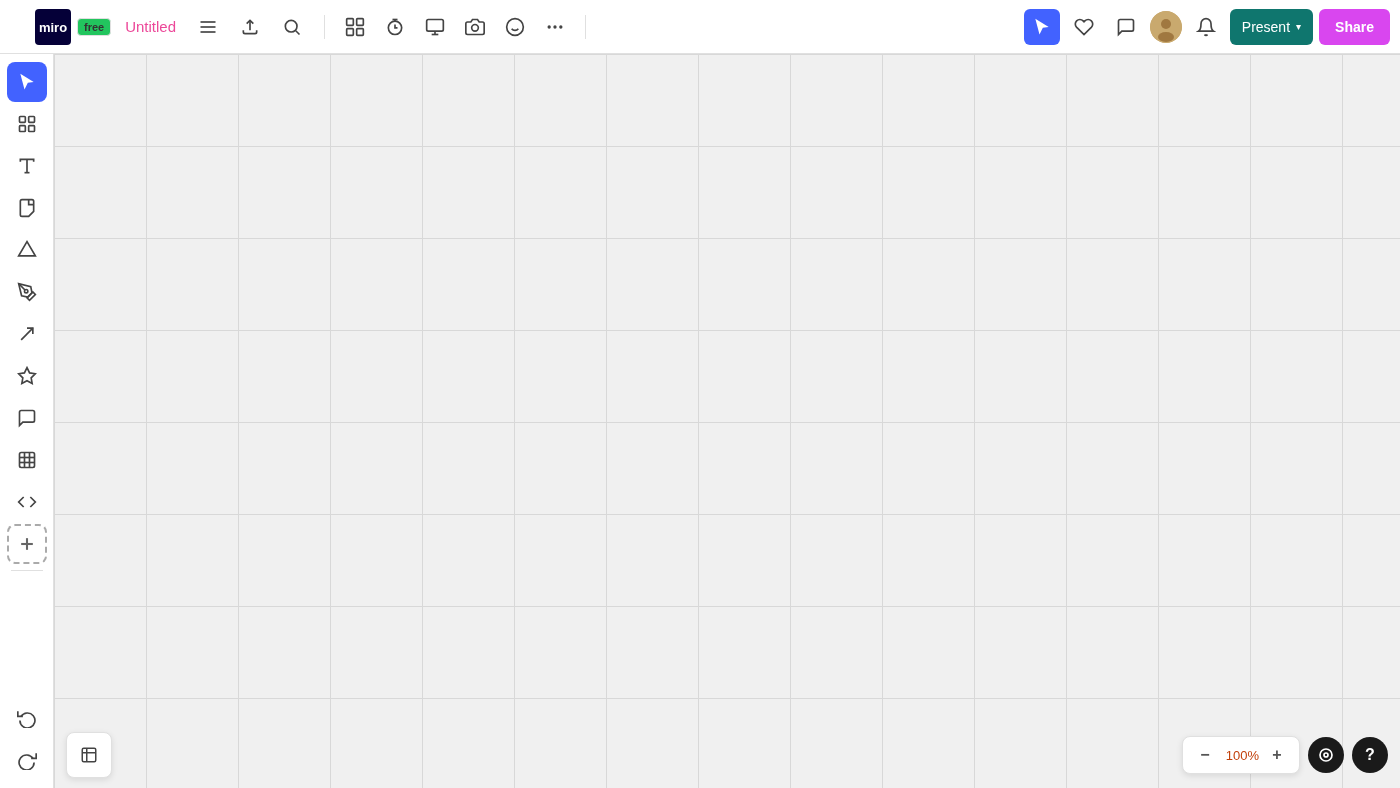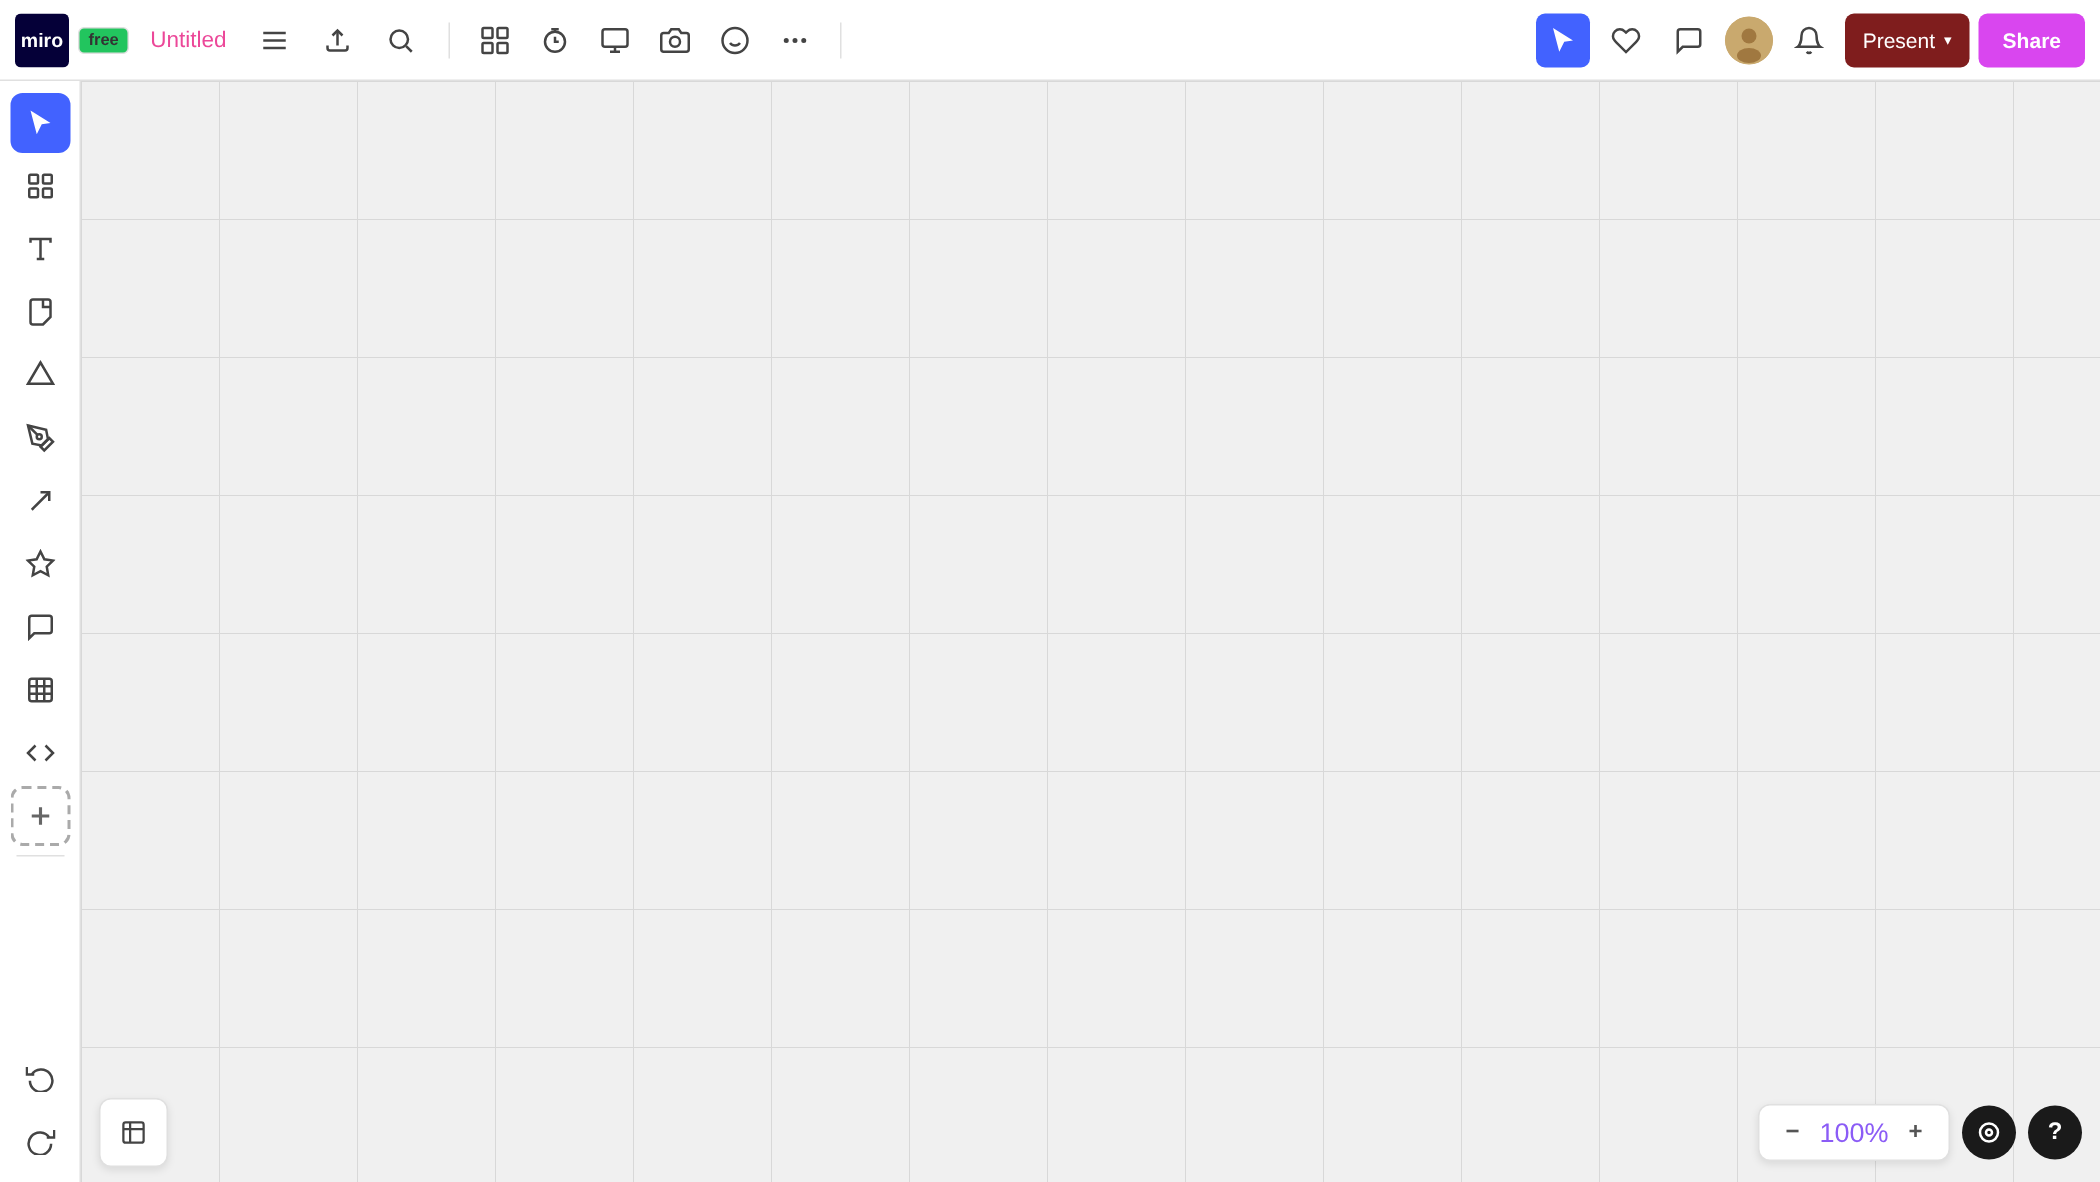--- a/index.html
+++ b/index.html
@@ -31,20 +31,21 @@
       position: absolute;
       top: 0;
       left: 0;
       right: 0;
       height: 54px;
       background: #fff;
       display: flex;
       align-items: center;
       z-index: 100;
       border-bottom: 1px solid #e0e0e0;
+      padding-left: 25px;
     }
 
     
     .header-left {
       display: flex;
       align-items: center;
       gap: 6px;
       padding: 0 10px;
     }
 
@@ -148,21 +149,21 @@
       align-items: center;
       justify-content: center;
       overflow: hidden;
       cursor: pointer;
     }
 
     .present-btn {
       display: flex;
       align-items: center;
       gap: 4px;
-      background: #7f1d1d;
+      background: #0f766e;
       color: #fff;
       border: none;
       border-radius: 6px;
       padding: 0 12px;
       height: 36px;
       font-size: 14px;
       font-weight: 500;
       cursor: pointer;
     }
 
@@ -290,23 +291,23 @@
       justify-content: center;
       cursor: pointer;
       font-size: 16px;
       font-weight: bold;
       color: #555;
       background: transparent;
       border: none;
     }
 
     .zoom-value {
-      font-size: 18px;
+      font-size: 13px;
       font-weight: 500;
-      color: #8b5cf6;
+      color: #c2410c;
       min-width: 36px;
       text-align: right;
     }
 
     .fit-to-screen-btn {
       width: 36px;
       height: 36px;
       border-radius: 50%;
       background: #1a1a1a;
       border: none;

